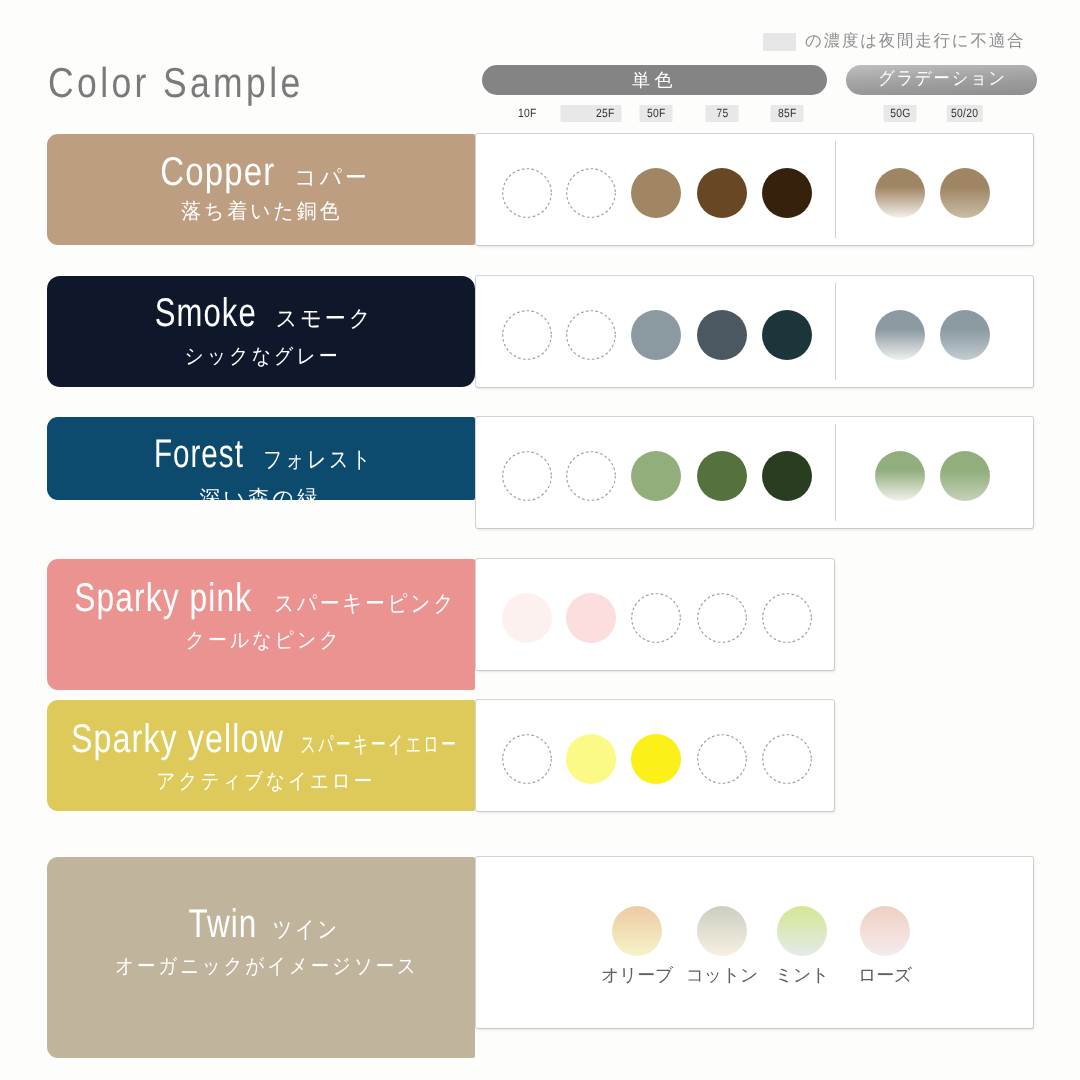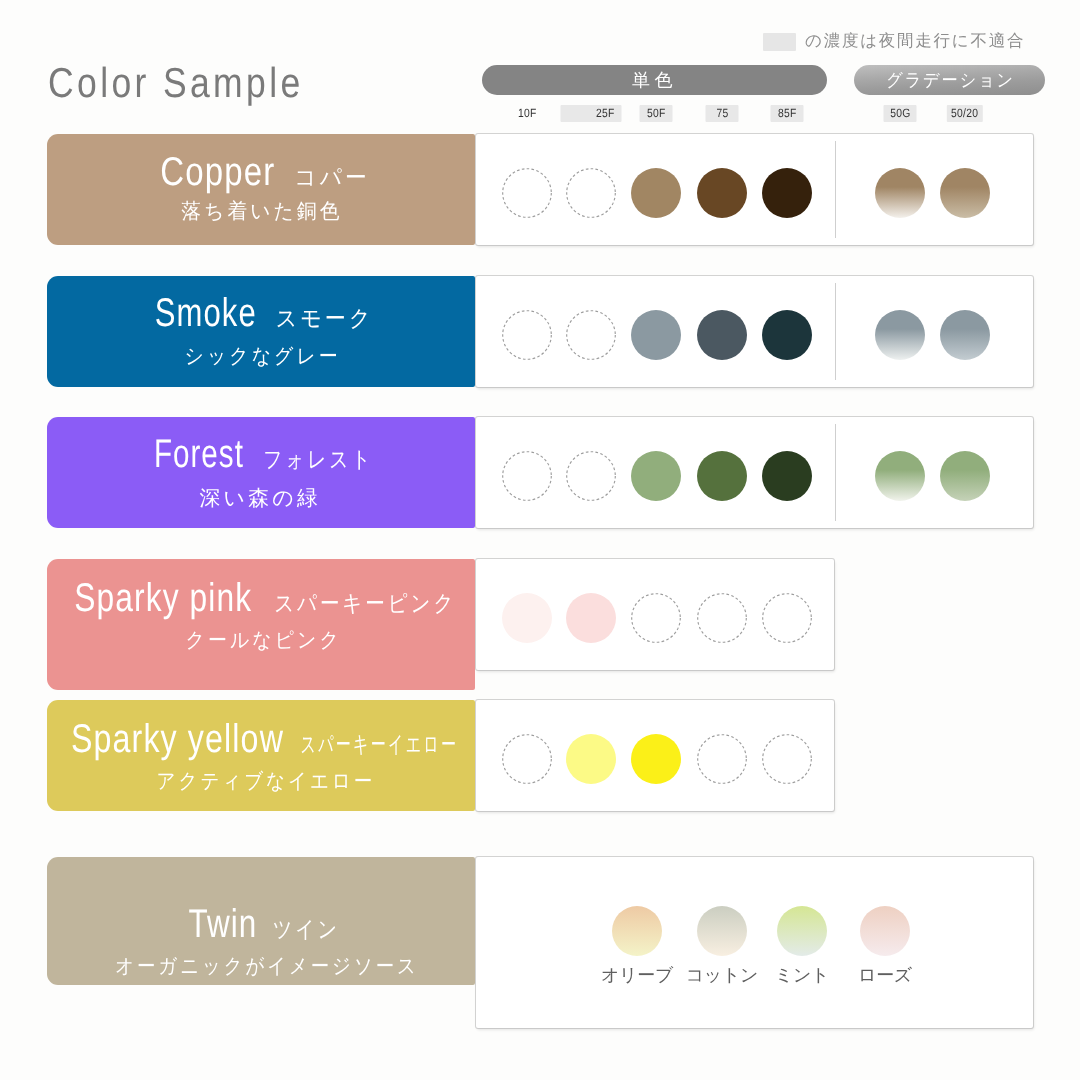--- a/index.html
+++ b/index.html
@@ -19,22 +19,22 @@
   .note-text{font-size:16.5px;color:#8d8d8d;letter-spacing:1.75px;white-space:nowrap;
        margin-left:9px;line-height:16px;padding-right:1.75px;}
 
   .tabs{position:absolute;left:482px;top:65px;}
   .tab{position:absolute;top:0;height:30px;border-radius:15px;
        display:flex;align-items:center;justify-content:center;
        color:#fff;font-size:18px;line-height:30px;}
   .tab b{font-weight:400;display:inline-block;white-space:nowrap;}
   .tab-solid{left:0;width:345px;background:#848484;}
   .tab-solid b{letter-spacing:4.5px;margin-left:0;}
-  .tab-grad{left:372px;width:191px;
-       background:linear-gradient(177deg,#bfbfbf 0%,#a8a8a8 38%,#9c9c9c 62%,#8e8e8e 100%);}
+  .tab-grad{left:364px;width:191px;
+       background:linear-gradient(177deg,#bfbfbf 0%,#a8a8a8 38%,#9c9c9c 62%,#8e8e8e 100%);font-family:Liberation Mono, monospace;}
   .tab-grad b{letter-spacing:2.1px;margin-left:2.1px;transform:scaleX(.90);}
 
   .colhdr{position:absolute;top:105px;height:17px;}
   .colhdr span{position:absolute;top:0;transform:translateX(-50%);
        font-size:12px;color:#333;line-height:17px;letter-spacing:0.3px;
        white-space:nowrap;padding:0 4px;border-radius:1px;
        min-width:25px;text-align:center;box-sizing:content-box;}
   .colhdr span i{display:inline-block;font-style:normal;transform:scaleX(.86);
        transform-origin:50% 50%;margin:0 -1.6px;}
   .colhdr span.chip{background:#e8e8e8;}
@@ -117,21 +117,21 @@
           </svg>
         </div>
         <div class="sw" style="left: 609px; top: 58.5px; background: rgb(161, 134, 99);"></div>
         <div class="sw" style="left: 675px; top: 58.5px; background: rgb(104, 71, 36);"></div>
         <div class="sw" style="left: 740px; top: 58.5px; background: rgb(53, 33, 12);"></div>
         <div class="sw" style="left: 853px; top: 58.5px; background: linear-gradient(rgb(160, 133, 100) 0%, rgb(160, 133, 100) 38%, rgb(244, 241, 236) 100%);"></div>
         <div class="sw" style="left: 918px; top: 58.5px; background: linear-gradient(rgb(160, 133, 100) 0%, rgb(160, 133, 100) 38%, rgb(202, 189, 166) 100%);"></div>
       </div>
       <div class="row" style="top: 276px; height: 111px; width: 986px;">
         <div class="row-card" style="left: 429px; top: 0px; width: 557px; height: 111px;"></div>
-        <div class="row-label" style="width: 428px; height: 111px; background: #0369a1;">
+        <div class="row-label" style="width: 428px; height: 111px; background: #0f172a; border-radius: 13px;">
           <div class="ttl" style="top: 16.5px; margin-left: -106.305px;">
             <span class="en" style="display: inline-block; transform-origin: 50% 50%; transform: scaleX(0.775665); margin-left: -14.75px; margin-right: -14.75px;">Smoke</span>
             <span class="jp" style="display: inline-block; transform-origin: 50% 50%; transform: scaleX(0.913123); margin-left: 14.1953px; margin-right: -4.80469px; padding-right: 0px;">スモーク</span>
           </div>
           <div class="sub" style="top: 70.1px; margin-left: -85.1797px; transform-origin: 50% 50%; transform: scaleX(0.902702);">シックなグレー</div>
         </div>
         <div class="divider" style="left: 788px;"></div>
         <div class="sw dashed" style="left: 480px; top: 58.5px;">
           <svg viewBox="0 0 50 50">
             <circle cx="25" cy="25" r="24.3" fill="none" stroke="#9e9e9e" stroke-width="1.15" stroke-dasharray="2.65 2.28" stroke-linecap="butt"></circle>
@@ -143,21 +143,21 @@
           </svg>
         </div>
         <div class="sw" style="left: 609px; top: 58.5px; background: rgb(139, 153, 161);"></div>
         <div class="sw" style="left: 675px; top: 58.5px; background: rgb(75, 88, 97);"></div>
         <div class="sw" style="left: 740px; top: 58.5px; background: rgb(28, 53, 59);"></div>
         <div class="sw" style="left: 853px; top: 58.5px; background: linear-gradient(rgb(139, 153, 161) 0%, rgb(139, 153, 161) 38%, rgb(238, 241, 240) 100%);"></div>
         <div class="sw" style="left: 918px; top: 58.5px; background: linear-gradient(rgb(139, 153, 161) 0%, rgb(139, 153, 161) 38%, rgb(195, 204, 209) 100%);"></div>
       </div>
       <div class="row" style="top: 417px; height: 111px; width: 986px;">
         <div class="row-card" style="left: 429px; top: 0px; width: 557px; height: 111px;"></div>
-        <div class="row-label" style="width: 428px; height: 111px; background: #8b5cf6;">
+        <div class="row-label" style="width: 428px; height: 83px; background: #0c4a6e;">
           <div class="ttl" style="top: 16.5px; margin-left: -107.312px;">
             <span class="en" style="display: inline-block; transform-origin: 50% 50%; transform: scaleX(0.739125); margin-left: -15.8828px; margin-right: -15.8828px;">Forest</span>
             <span class="jp" style="display: inline-block; transform-origin: 50% 50%; transform: scaleX(0.818285); margin-left: 7.45312px; margin-right: -12.5469px; padding-right: 0px;">フォレスト</span>
           </div>
           <div class="sub" style="top: 70.5px; margin-left: -61.8906px; transform-origin: 50% 50%; transform: scaleX(0.992994);">深い森の緑</div>
         </div>
         <div class="divider" style="left: 788px;"></div>
         <div class="sw dashed" style="left: 480px; top: 58.5px;">
           <svg viewBox="0 0 50 50">
             <circle cx="25" cy="25" r="24.3" fill="none" stroke="#9e9e9e" stroke-width="1.15" stroke-dasharray="2.65 2.28" stroke-linecap="butt"></circle>
@@ -223,21 +223,21 @@
           </svg>
         </div>
         <div class="sw dashed" style="left: 740px; top: 58.5px;">
           <svg viewBox="0 0 50 50">
             <circle cx="25" cy="25" r="24.3" fill="none" stroke="#9e9e9e" stroke-width="1.15" stroke-dasharray="2.65 2.28" stroke-linecap="butt"></circle>
           </svg>
         </div>
       </div>
       <div class="row" style="top: 857px; height: 171px; width: 986px;">
         <div class="row-card" style="left: 429px; top: 0px; width: 557px; height: 171px;"></div>
-        <div class="row-label" style="width: 428px; height: 128px; background: rgb(192, 181, 156);">
+        <div class="row-label" style="width: 428px; height: 201px; background: rgb(192, 181, 156);">
           <div class="ttl" style="top: 46.5px; margin-left: -72.8125px;">
             <span class="en" style="display: inline-block; transform-origin: 50% 50%; transform: scaleX(0.785346); margin-left: -9.42969px; margin-right: -9.42969px;">Twin</span>
             <span class="jp" style="display: inline-block; transform-origin: 50% 50%; transform: scaleX(0.831169); margin-left: 8.89062px; margin-right: -7.10937px; padding-right: 0px;">ツイン</span>
           </div>
           <div class="sub" style="top: 98.5px; margin-left: -167.461px; transform-origin: 50% 50%; transform: scaleX(0.878134);">オーガニックがイメージソース</div>
         </div>
         <div class="sw" style="left: 590px; top: 74px; background: linear-gradient(rgb(238, 202, 164) 0%, rgb(244, 243, 200) 100%);"></div>
         <div class="twin-label" style="left: 590px; top: 109px;">オリーブ</div>
         <div class="sw" style="left: 675px; top: 74px; background: linear-gradient(rgb(203, 206, 193) 0%, rgb(248, 239, 225) 100%);"></div>
         <div class="twin-label" style="left: 675px; top: 109px;">コットン</div>

